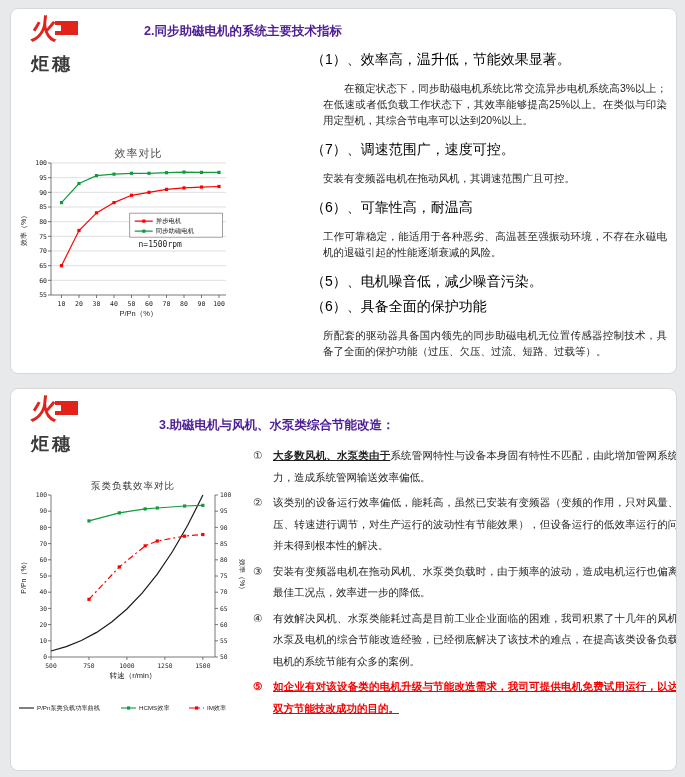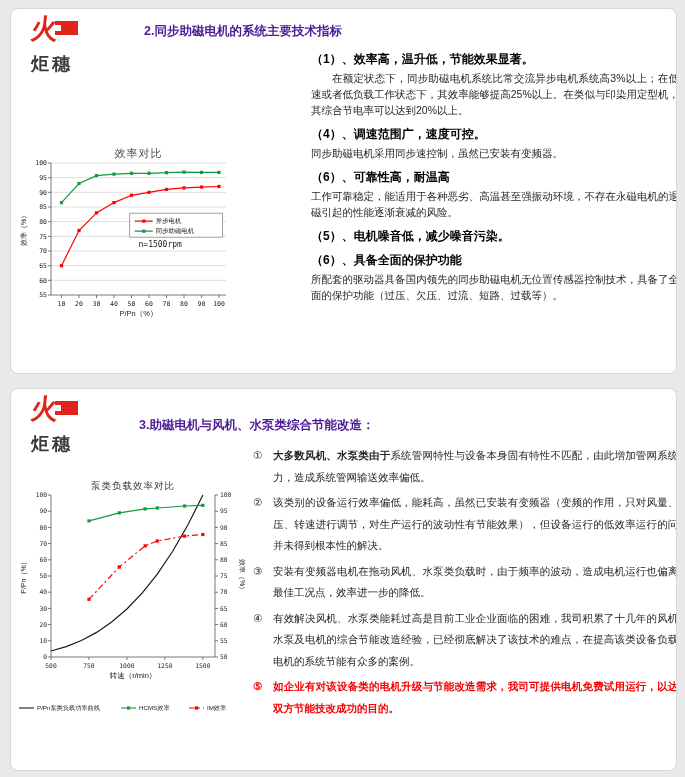--- a/index.html
+++ b/index.html
@@ -23,39 +23,39 @@
   .flame{
     position:absolute;left:0;top:-3px;font-size:27px;line-height:1;
     font-weight:bold;color:#e2231a;transform:skewX(-6deg);
   }
   .blockmark{position:absolute;left:24px;top:2px;width:23px;height:14px;background:#e2231a;}
   .blockmark::after{content:"";position:absolute;left:0;top:4px;width:6px;height:6px;background:#ffffff;}
   .logo-text{margin-top:3px;font-size:18px;color:#3a3a3a;letter-spacing:3px;font-weight:bold;}
 
   .page-title{position:absolute;margin:0;font-size:12.5px;font-weight:bold;color:#4c1d95;}
   #page1 .page-title{left:133px;top:14px;}
-  #page2 .page-title{left:128px;top:28px;}
+  #page2 .page-title{left:148px;top:28px;}
 
   .chart{position:absolute;margin:0;}
   #fig1{left:6px;top:138px;}
   #fig2{left:6px;top:88px;text-align:center;}
 
   
   .col1{position:absolute;left:300px;top:42px;width:368px;font-size:10.5px;color:#1f1f1f;}
-  .col1 .h{margin:7px 0 3px;font-size:12px;font-weight:bold;color:#000;}
+  .col1 .h{margin:7px 0 3px;font-size:14px;font-weight:normal;color:#000;}
   .col1 .h:first-child{margin-top:0;}
-  .col1 .p{margin:0;line-height:1.52;text-align:justify;}
+  .col1 .p{margin:12px;line-height:1.52;text-align:justify;}
   .col1 .p.indent{text-indent:2em;}
 
   
   .items{position:absolute;left:242px;top:56px;width:436px;font-size:10.5px;color:#1f1f1f;}
   .item{display:flex;margin-bottom:4px;line-height:2.05;text-align:justify;}
   .item .num{width:20px;flex:none;}
   .item .itxt{flex:1;}
-  .item .itxt b{font-weight:bold;}
+  .item .itxt b{font-weight:bold;text-decoration:underline;}
   .item.red{color:#f40000;}
   .item.red .num,.item.red .itxt b{font-weight:bold;}
 </style>
 </head>
 <body>
 
 <div>
 
   <section class="page" id="page1">
     <div class="logo">
@@ -153,22 +153,22 @@
           <line x1="117.75" x2="135.75" y1="84.16" y2="84.16" stroke="#119b3d" stroke-width="1.1"></line>
           <rect x="125.25" y="82.56" width="3.2" height="3.2" fill="#119b3d"></rect>
           <text x="138.75" y="86.46" font-size="6.4" fill="#222" text-anchor="start">同步助磁电机</text>
           <text x="121.5" y="100.48" font-size="8" fill="#222" text-anchor="start" font-family="DejaVu Sans Mono, monospace">n=1500rpm</text>
         </svg>
     </figure>
 
     <div class="col1">
       <h2 class="h">（1）、效率高，温升低，节能效果显著。</h2>
       <p class="p indent">在额定状态下，同步助磁电机系统比常交流异步电机系统高3%以上；在低速或者低负载工作状态下，其效率能够提高25%以上。在类似与印染用定型机，其综合节电率可以达到20%以上。</p>
-      <h2 class="h">（4）、调速范围广，速度可控。</h2>
-      <p class="p">同步助磁电机采用同步速控制，虽然已安装有变频器。</p>
+      <h2 class="h">（7）、调速范围广，速度可控。</h2>
+      <p class="p">安装有变频器电机在拖动风机，其调速范围广且可控。</p>
       <h2 class="h">（6）、可靠性高，耐温高</h2>
       <p class="p">工作可靠稳定，能适用于各种恶劣、高温甚至强振动环境，不存在永磁电机的退磁引起的性能逐渐衰减的风险。</p>
       <h2 class="h">（5）、电机噪音低，减少噪音污染。</h2>
       <h2 class="h">（6）、具备全面的保护功能</h2>
       <p class="p">所配套的驱动器具备国内领先的同步助磁电机无位置传感器控制技术，具备了全面的保护功能（过压、欠压、过流、短路、过载等）。</p>
     </div>
   </section>
 
   <section class="page" id="page2">
     <div class="logo">

